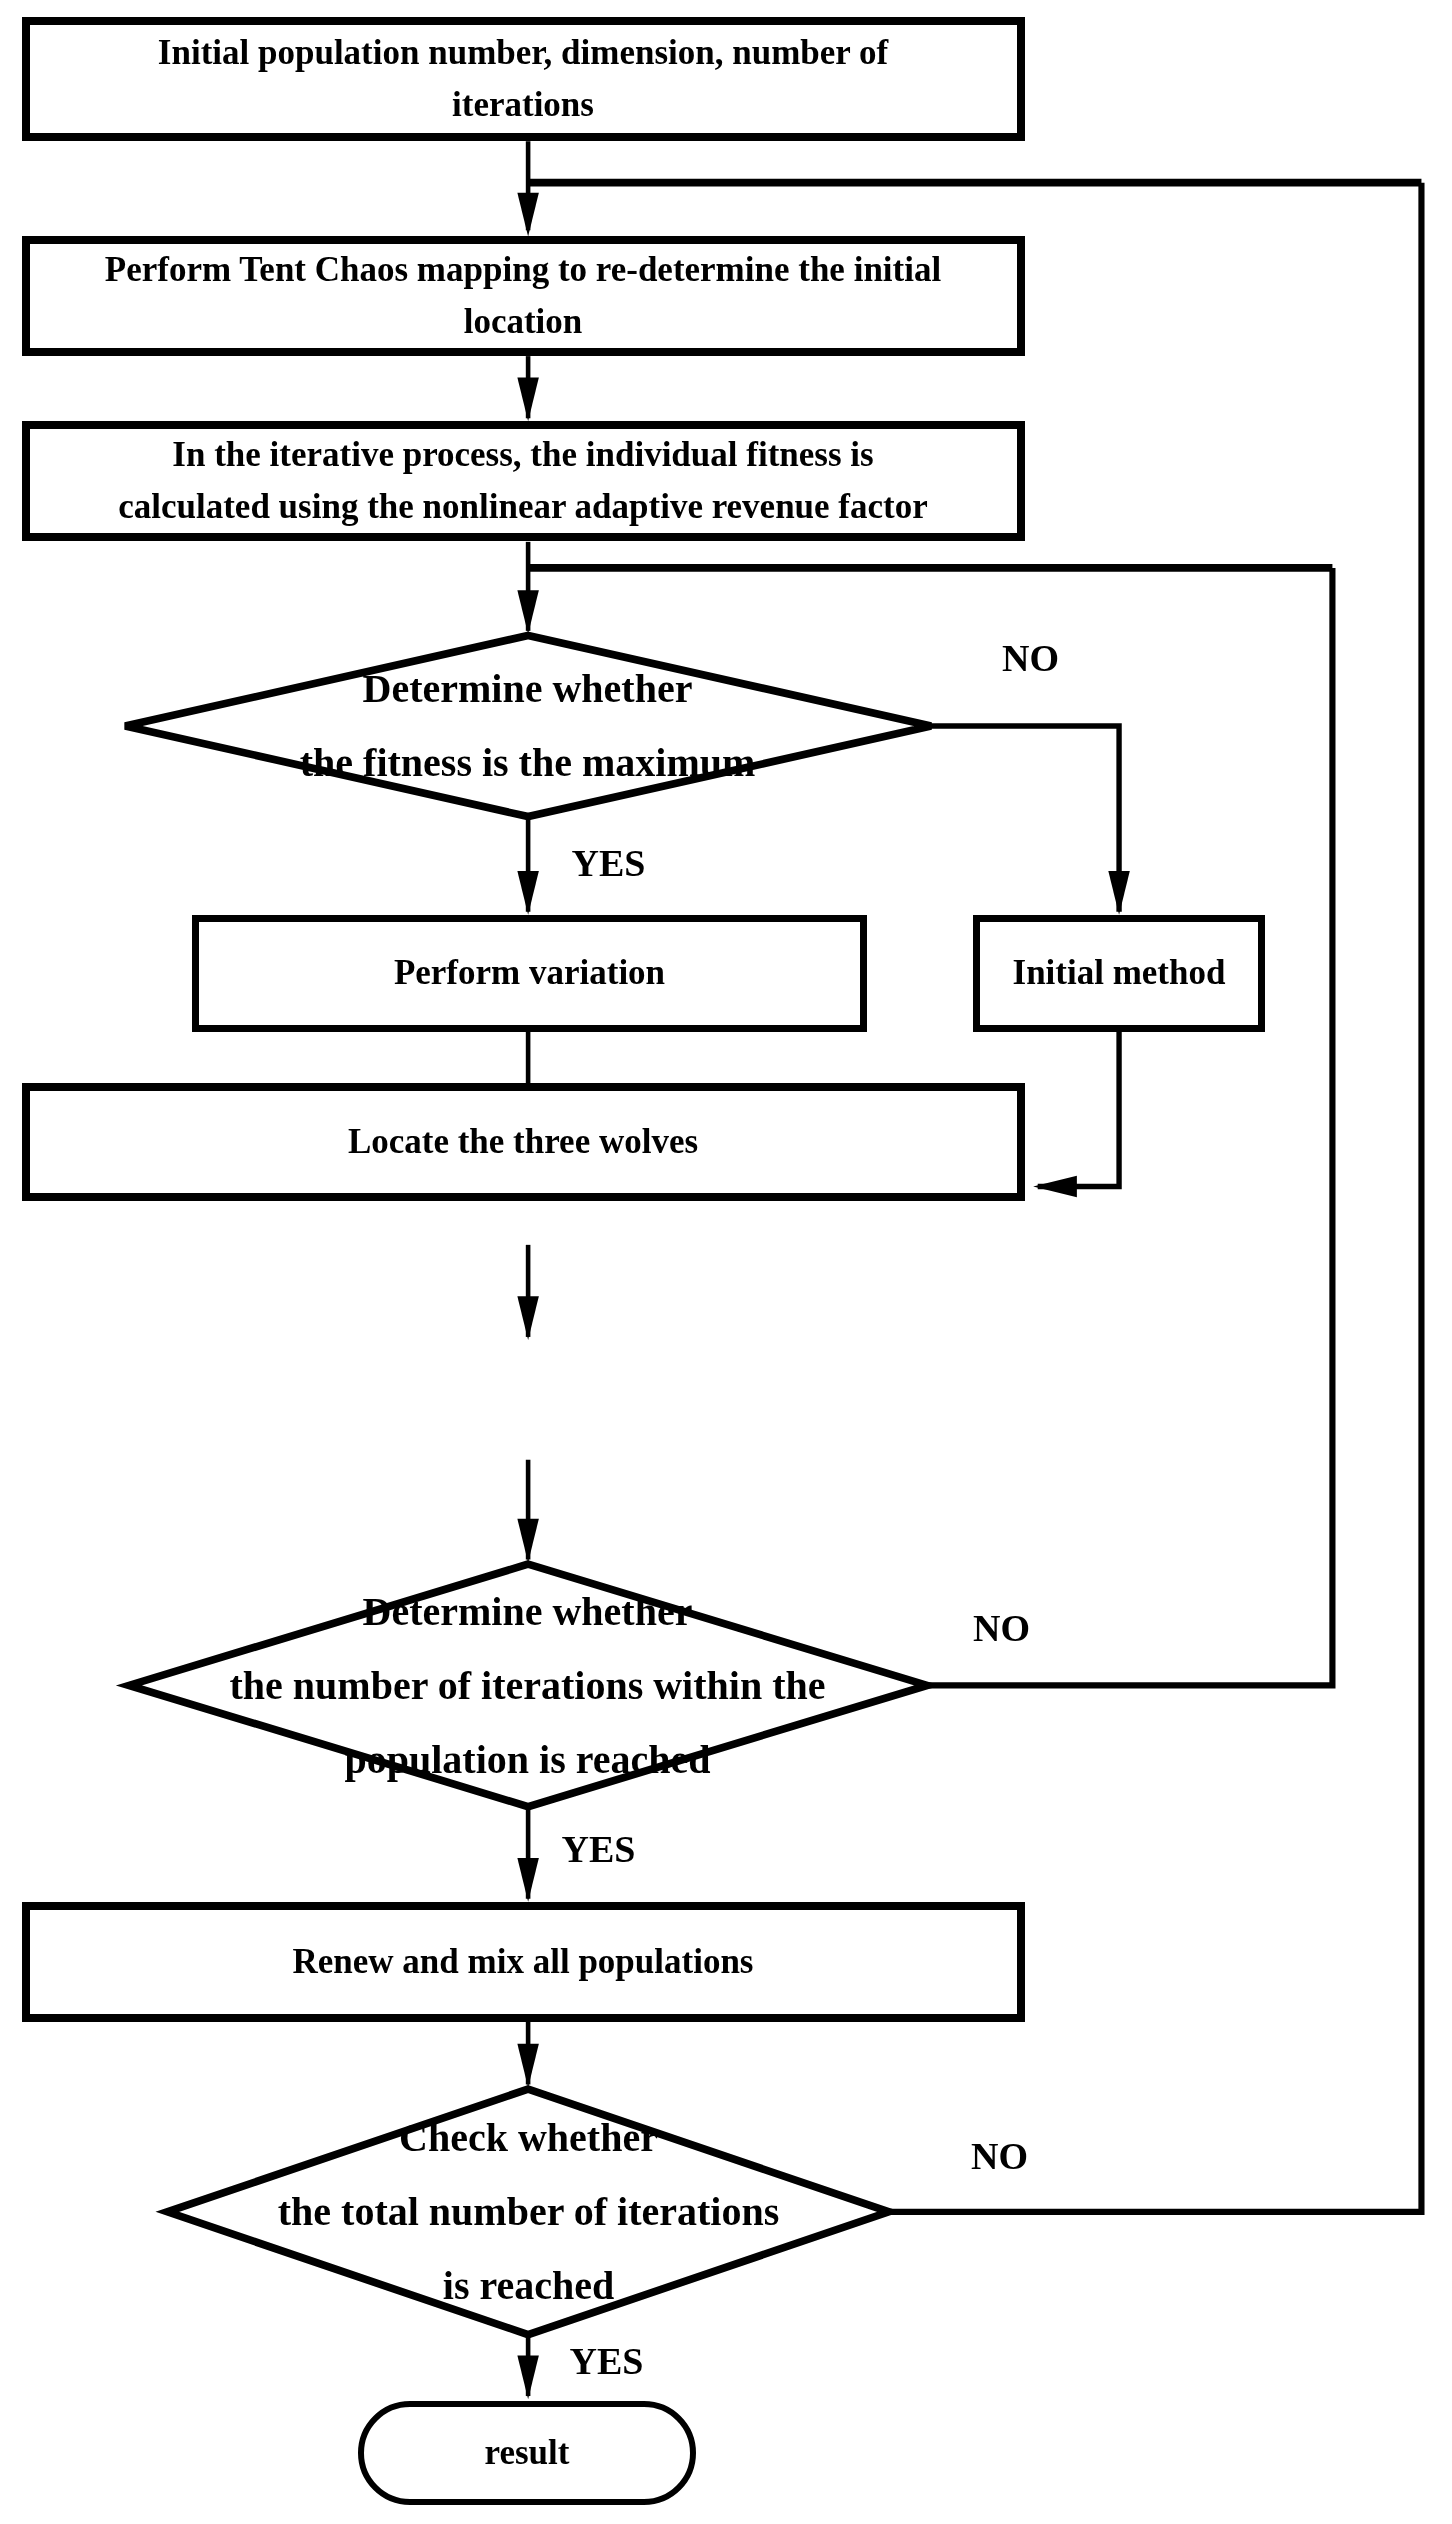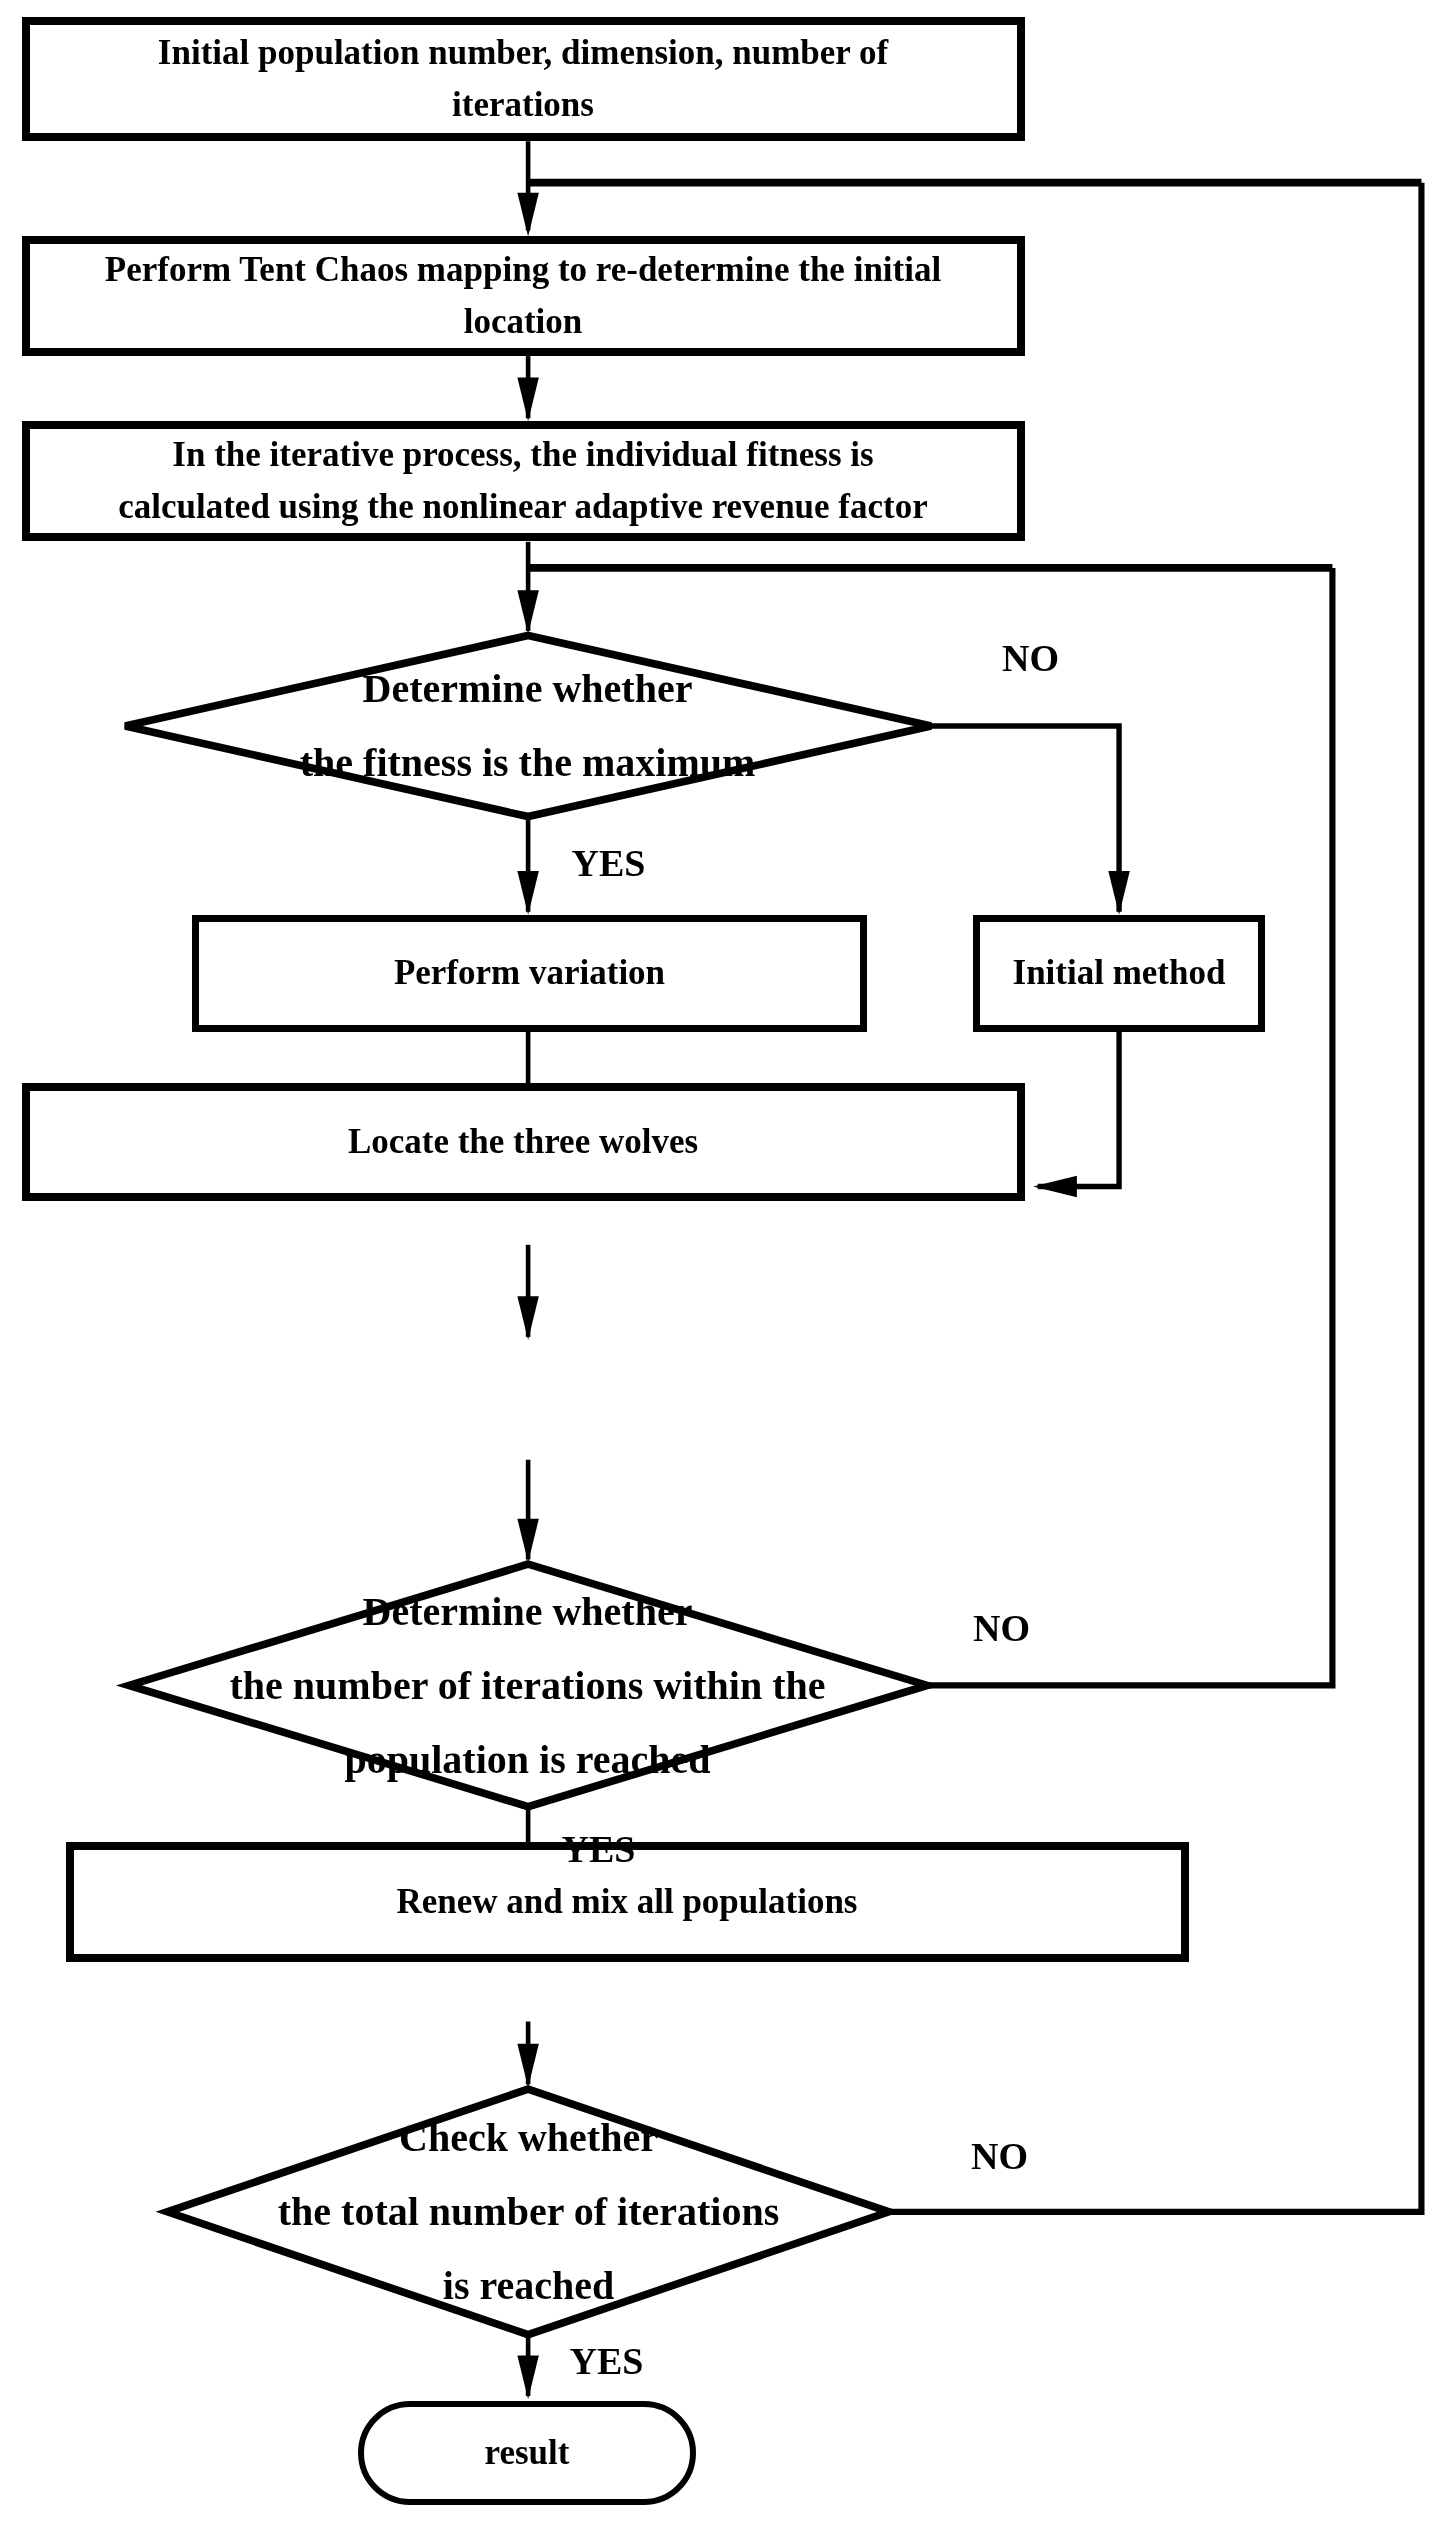--- a/index.html
+++ b/index.html
@@ -129,21 +129,21 @@
 
   <div class="node process small-process" style="left:973px; top:915px; width:292px; height:117px;">
     <span class="node-label">Initial method</span>
   </div>
 
   <div class="node process" style="left:21.5px; top:1083px; width:1003px; height:118px;">
     <span class="node-label">Locate the three wolves</span>
   </div>
 
 
-  <div class="node process" style="left:21.5px; top:1842px; width:1123px; height:120px;margin-left:44px;">
+  <div class="node process" style="left:21.5px; top:1902px; width:1003px; height:120px;">
     <span class="node-label">Renew and mix all populations</span>
   </div>
 
   <div class="diamond-label" style="left:144px; top:649px; width:767px; height:153px;">Determine whether
 the fitness is the maximum</div>
 
   <div class="diamond-label" style="left:144px; top:1578px; width:767px; height:215px;">Determine whether
 the number of iterations within the
 population is reached</div>
 

